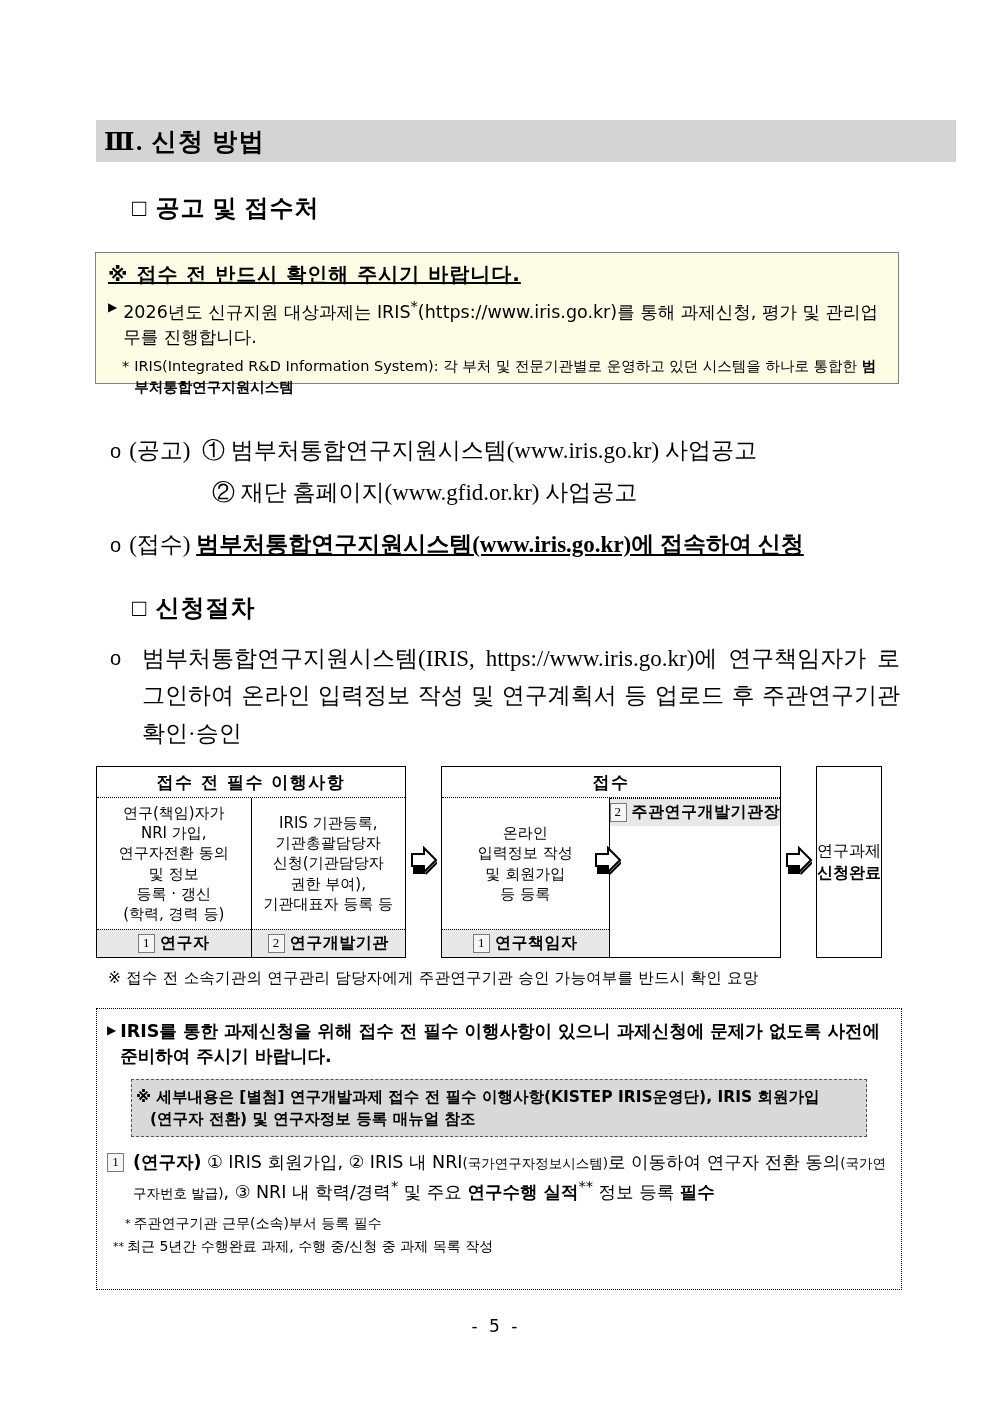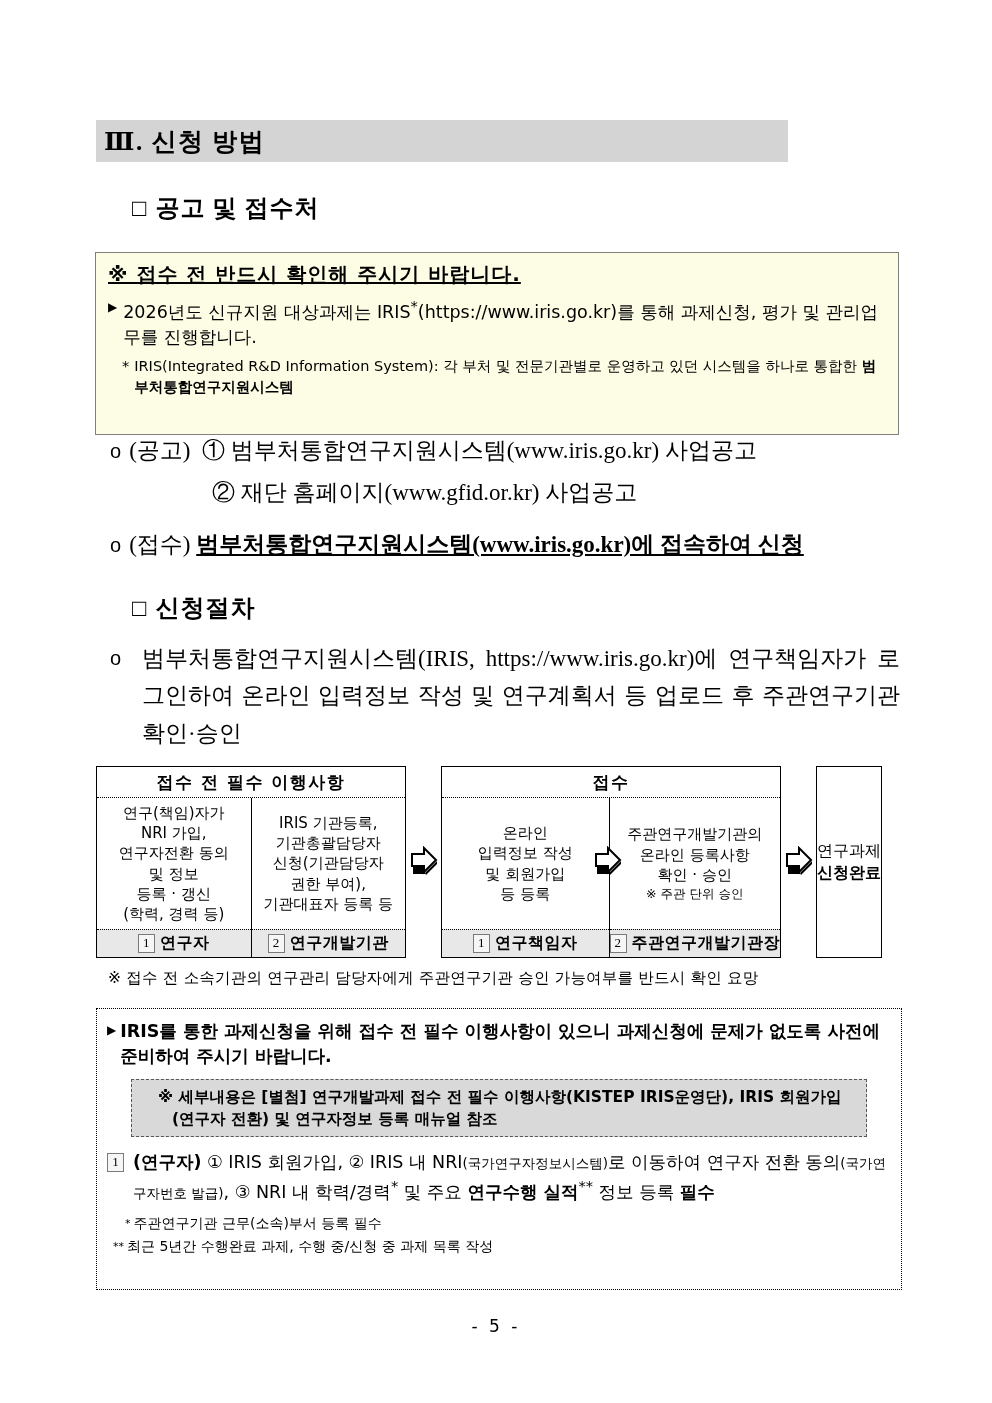--- a/index.html
+++ b/index.html
@@ -20,21 +20,21 @@
     left: 0; top: 0;
     width: 992px;
     height: 1403px;
   }
 
   
   .section-bar {
     position: absolute;
     left: 96px;
     top: 120px;
-    width: 692px;
+    width: 860px;
     height: 42px;
     background: #d4d4d4;
     display: flex;
     align-items: center;
   }
   .section-bar-text {
     font-size: 25px;
     font-weight: bold;
     letter-spacing: 1.5px;
     padding-left: 8px;
@@ -56,21 +56,21 @@
   }
   #head-notice { left: 92px; top: 192px; }
   #head-procedure { left: 92px; top: 592px; }
 
   
   .notice-box {
     position: absolute;
     left: 95px;
     top: 252px;
     width: 804px;
-    height: 183px;
+    height: 132px;
     box-sizing: border-box;
     background: #fdfce4;
     border: 1px solid #808080;
     padding: 8px 12px 6px 12px;
   }
   .notice-title {
     font-family: "DejaVu Sans", sans-serif;
     font-size: 20px;
     font-weight: bold;
     text-decoration: underline;
@@ -289,21 +289,21 @@
     gap: 4px;
   }
   .bb-lead .tri { flex: 0 0 auto; font-size: 12px; line-height: 1.95; }
   .bb-lead .txt { flex: 1 1 auto; }
 
   .bb-gray {
     margin: 9px 22px 0 24px;
     background: #d9d9d9;
     border: 1.5px dashed #555555;
     box-sizing: border-box;
-    padding: 6px 8px 6px 26px;
+    padding: 6px 8px 6px 4px;
     font-family: "DejaVu Sans", sans-serif;
     font-size: 15.5px;
     font-weight: bold;
     line-height: 1.42;
   }
   .bb-gray .l2 { display: block; margin-left: 14px; }
 
   .bb-item {
     margin-top: 12px;
     font-family: "DejaVu Sans", sans-serif;
@@ -435,26 +435,20 @@
           <div class="flow-col-body" style="white-space:pre-line">온라인
 입력정보 작성
 및 회원가입
 등 등록</div>
           <div class="flow-col-foot">
             <span class="numbox">1</span>
             <span>연구책임자</span>
           </div>
         </div>
         <div class="flow-col">
-          <div class="flow-col-body">
-            <span style="white-space:pre-line">주관연구개발기관의
-온라인 등록사항
-확인 · 승인</span>
-            <span class="sml">※ 주관 단위 승인</span>
-          </div>
           <div class="flow-col-foot">
             <span class="numbox">2</span>
             <span>주관연구개발기관장</span>
           </div>
         </div>
       </div>
     </div>
 
     <svg class="flow-arrow" id="flow-arrow-2" viewBox="0 0 30 34">
       <path d="M4 8 L16 8 L16 2 L28 14 L16 26 L16 20 L4 20 Z" fill="#ffffff" stroke="#000000" stroke-width="2"></path>

